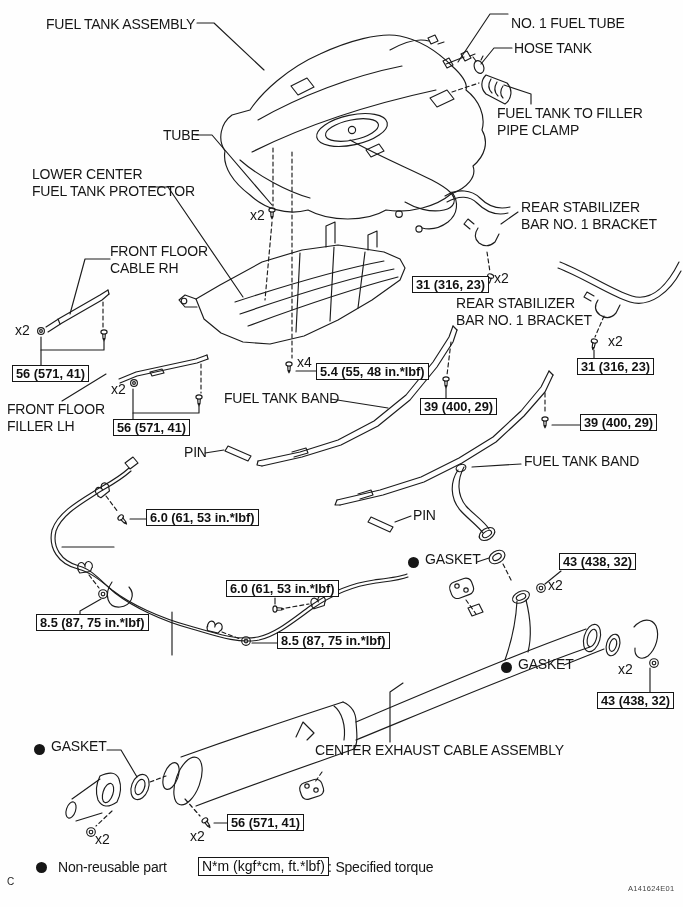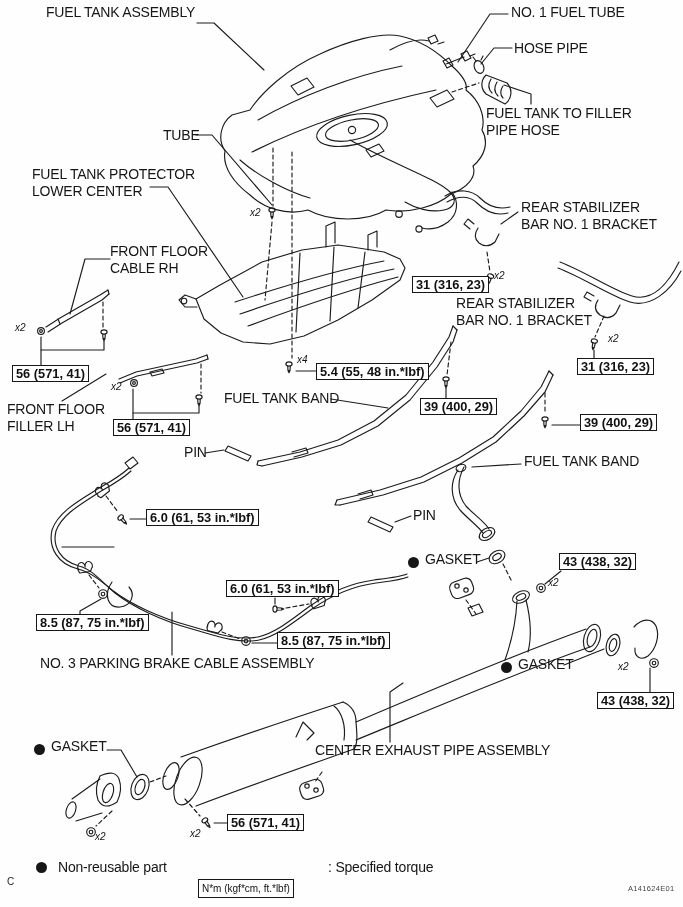--- a/index.html
+++ b/index.html
@@ -4,21 +4,21 @@
 <style>
   html,body{margin:0;padding:0;background:#ffffff;}
   .stage{position:relative;width:683px;height:907px;background:#fefefe;overflow:hidden;
          font-family:"Liberation Sans",sans-serif;color:#161616;}
   svg.art{position:absolute;left:0;top:0;z-index:1;}
   .layer{position:absolute;left:0;top:0;width:100%;height:100%;z-index:2;}
   .lbl{position:absolute;font-size:14px;line-height:16.5px;letter-spacing:-0.2px;white-space:nowrap;color:#161616;}
   .ln{display:block;}
   .tbox{position:absolute;border:1.7px solid #161616;background:#fff;padding:0 3px;
         font-size:12.8px;font-weight:bold;line-height:15px;white-space:nowrap;color:#111;}
-  .mult{position:absolute;font-size:10px;color:#161616;white-space:nowrap;font-style:italic;}
+  .mult{position:absolute;font-size:14px;color:#161616;white-space:nowrap;}
   .dot{position:absolute;width:11px;height:11px;border-radius:50%;background:#161616;}
   .corner{position:absolute;font-size:10px;color:#222;}
   .code{position:absolute;font-size:7.5px;color:#444;letter-spacing:0.3px;}
 </style>
 </head>
 <body>
 
 <div class="stage">
 
 <svg class="art" width="683" height="907" viewBox="0 0 683 907">
@@ -321,31 +321,31 @@
     <rect x="450" y="580" width="23" height="17" rx="6" transform="rotate(-20 461 588)"></rect>
     <circle cx="457" cy="586" r="2.2"></circle>
           <circle cx="466" cy="590" r="2.2"></circle>
     <path d="M468,608 l11,-4 l4,8 l-11,4 z"></path>
   </g>
 </g>
 </svg>
 
 <div class="layer">
 
-  <div class="lbl" style="left:46px;top:4px">FUEL TANK ASSEMBLY</div>
-  <div class="lbl" style="left:511px;top:4px">NO. 1 FUEL TUBE</div>
-  <div class="lbl" style="left:514px;top:40px">HOSE PIPE</div>
-  <div class="lbl" style="left:486px;top:105px">
+  <div class="lbl" style="left:46px;top:16px">FUEL TANK ASSEMBLY</div>
+  <div class="lbl" style="left:511px;top:15px">NO. 1 FUEL TUBE</div>
+  <div class="lbl" style="left:514px;top:40px">HOSE TANK</div>
+  <div class="lbl" style="left:497px;top:105px">
     <span class="ln">FUEL TANK TO FILLER</span>
-    <span class="ln">PIPE HOSE</span>
+    <span class="ln">PIPE CLAMP</span>
   </div>
   <div class="lbl" style="left:163px;top:127px">TUBE</div>
   <div class="lbl" style="left:32px;top:166px">
+    <span class="ln">LOWER CENTER</span>
     <span class="ln">FUEL TANK PROTECTOR</span>
-    <span class="ln">LOWER CENTER</span>
   </div>
   <div class="lbl" style="left:110px;top:243px">
     <span class="ln">FRONT FLOOR</span>
     <span class="ln">CABLE RH</span>
   </div>
   <div class="lbl" style="left:521px;top:199px">
     <span class="ln">REAR STABILIZER</span>
     <span class="ln">BAR NO. 1 BRACKET</span>
   </div>
   <div class="lbl" style="left:456px;top:295px">
@@ -353,22 +353,21 @@
     <span class="ln">BAR NO. 1 BRACKET</span>
   </div>
   <div class="lbl" style="left:224px;top:390px">FUEL TANK BAND</div>
   <div class="lbl" style="left:7px;top:401px">
     <span class="ln">FRONT FLOOR</span>
     <span class="ln">FILLER LH</span>
   </div>
   <div class="lbl" style="left:184px;top:444px">PIN</div>
   <div class="lbl" style="left:524px;top:453px">FUEL TANK BAND</div>
   <div class="lbl" style="left:413px;top:507px">PIN</div>
-  <div class="lbl" style="left:40px;top:655px">NO. 3 PARKING BRAKE CABLE ASSEMBLY</div>
-  <div class="lbl" style="left:315px;top:742px">CENTER EXHAUST PIPE ASSEMBLY</div>
+  <div class="lbl" style="left:315px;top:742px">CENTER EXHAUST CABLE ASSEMBLY</div>
 
   <div class="dot" style="left:408px;top:557px"></div>
   <div class="lbl" style="left:425px;top:551px">GASKET</div>
   <div class="dot" style="left:501px;top:662px"></div>
   <div class="lbl" style="left:518px;top:656px">GASKET</div>
   <div class="dot" style="left:34px;top:744px"></div>
   <div class="lbl" style="left:51px;top:738px">GASKET</div>
 
   <div class="tbox" style="left:12px;top:365px">56 (571, 41)</div>
   <div class="tbox" style="left:412px;top:276px">31 (316, 23)</div>
@@ -391,20 +390,20 @@
   <div class="mult" style="left:608px;top:333px">x2</div>
   <div class="mult" style="left:297px;top:354px">x4</div>
   <div class="mult" style="left:111px;top:381px">x2</div>
   <div class="mult" style="left:548px;top:577px">x2</div>
   <div class="mult" style="left:618px;top:661px">x2</div>
   <div class="mult" style="left:95px;top:831px">x2</div>
   <div class="mult" style="left:190px;top:828px">x2</div>
 
   <div class="dot" style="left:36px;top:862px"></div>
   <div class="lbl" style="left:58px;top:859px">Non-reusable part</div>
-  <div class="tbox" style="left:198px;top:879px;font-size:10px;font-weight:normal;line-height:17px">N*m (kgf*cm, ft.*lbf)</div>
+  <div class="tbox" style="left:198px;top:857px;font-size:14px;font-weight:normal;line-height:17px">N*m (kgf*cm, ft.*lbf)</div>
   <div class="lbl" style="left:328px;top:859px">: Specified torque</div>
 
   <div class="corner" style="left:7px;top:876px">C</div>
   <div class="code" style="left:628px;top:884px">A141624E01</div>
 </div>
 
 </div>
 
 </body></html>

